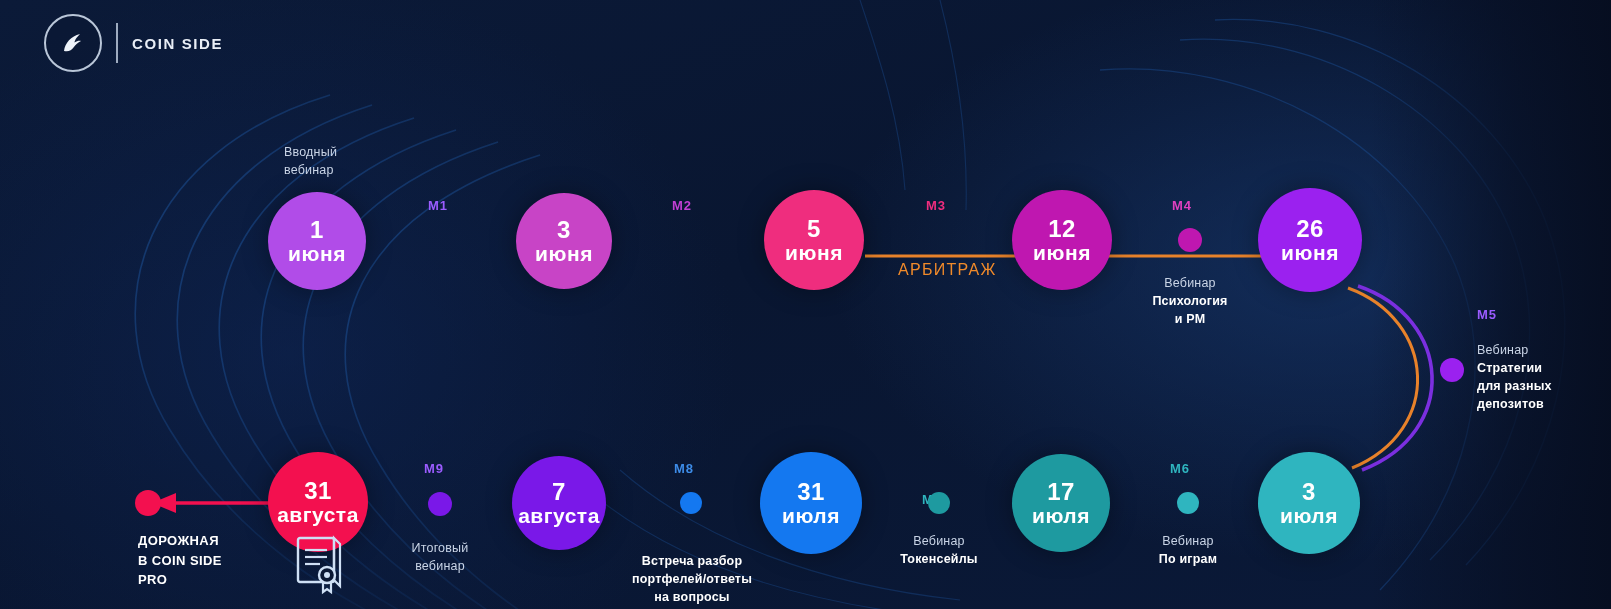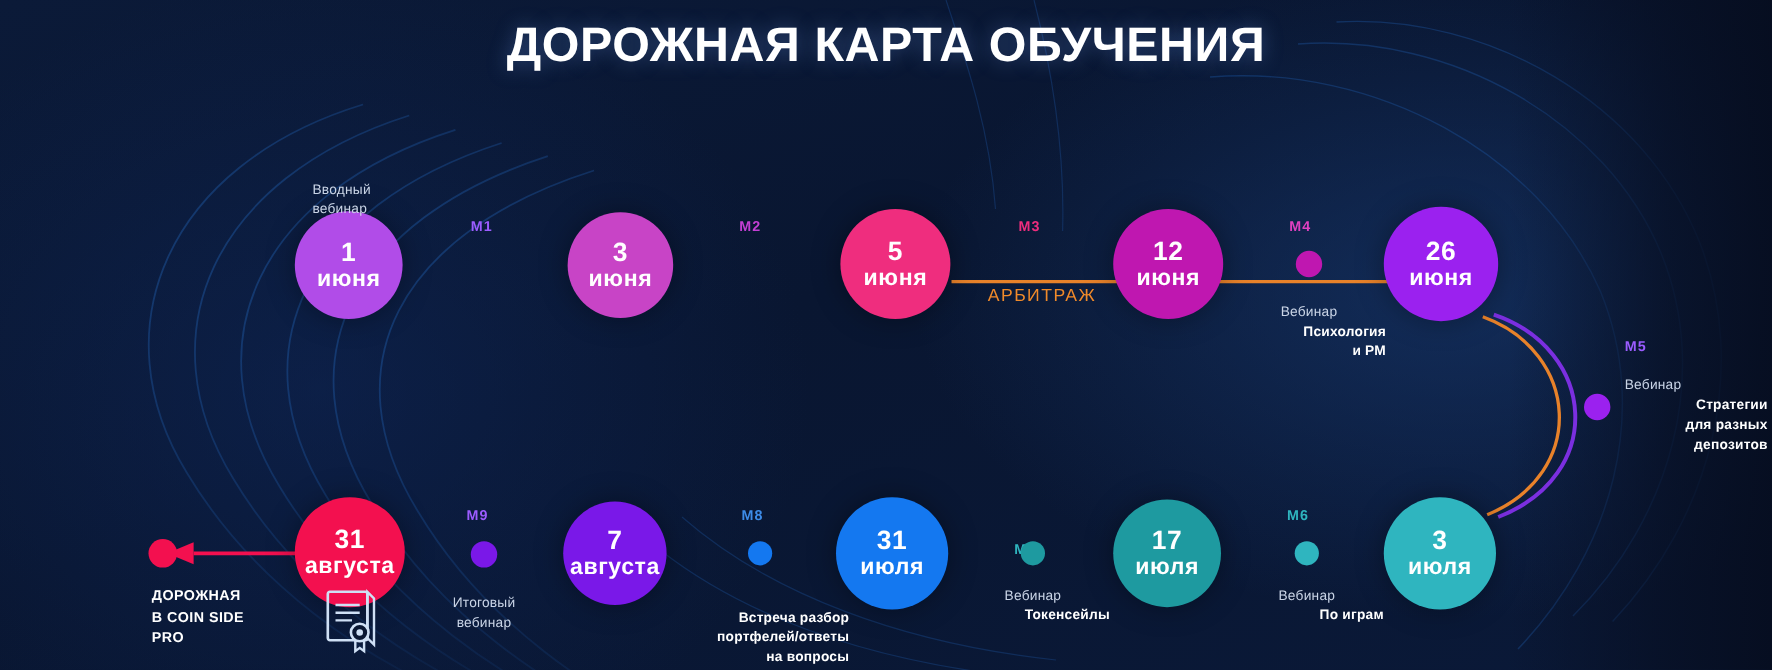--- a/index.html
+++ b/index.html
@@ -53,21 +53,21 @@
     box-shadow:0 0 26px rgba(0,0,0,.35);
   }
   .node .n-day{font-size:24px;letter-spacing:.5px;}
   .node .n-mon{font-size:21px;letter-spacing:.5px;}
 
   .mstone{position:absolute;color:#fff;font-size:13px;font-weight:bold;letter-spacing:1px;}
   .dot{position:absolute;border-radius:50%;}
 
   .cap{position:absolute;color:#ffffff;font-size:12.5px;line-height:1.45;letter-spacing:.2px;}
   .cap .muted{color:#c9d4e6;font-weight:normal;}
-  .cap .strong{font-weight:bold;color:#ffffff;text-align:right;}
+  .cap .strong{font-weight:bold;color:#ffffff;}
   .cap.center{text-align:center;}
 
   .arb{
     position:absolute;color:#f08a2a;font-size:16px;font-weight:normal;letter-spacing:1.3px;
   }
   .pro-label{
     position:absolute;color:#ffffff;font-size:13px;font-weight:bold;line-height:1.5;letter-spacing:.4px;
   }
   .cert{position:absolute;}
 </style>
@@ -98,22 +98,31 @@
     </g>
     <g fill="none" stroke="#17427f" stroke-width="1.1" opacity=".5">
       <path d="M620,470 C700,540 820,585 960,600"></path>
       <path d="M600,500 C690,570 810,605 950,618"></path>
       <path d="M860,0 C880,60 900,120 905,190"></path>
       <path d="M940,0 C958,70 968,140 966,210"></path>
     </g>
   </svg>
   <div class="bg-dark-r"></div>
 
-
-  <div class="title">ДОРОЖНАЯ КАРТА ОБУЧЕНИЯ</div>
+  <div class="logo-wrap">
+    <div class="logo-circle">
+      <svg width="32" height="32" viewBox="0 0 32 32" aria-hidden="true">
+        <path d="M7 24 C8 16 14 9 23 7 C19 11 18 13 17.5 15.5 C20 14 22 13.5 24 14
+                 C21 15.5 18.5 17.5 16.5 20.5 C14.5 23.5 11.5 25 7 24 Z" fill="#eef3fa"></path>
+      </svg>
+    </div>
+    <div class="logo-sep"></div>
+    <div class="logo-text">COIN SIDE</div>
+  </div>
+
 
   <div class="roadmap">
 
     <svg class="lines" viewBox="0 0 1611 609">
       <defs>
         <linearGradient id="g12" x1="0" y1="0" x2="1" y2="0">
           <stop offset="0%" stop-color="#b14ce8"></stop>
             <stop offset="100%" stop-color="#c844c6"></stop>
         </linearGradient>
         <linearGradient id="g23" x1="0" y1="0" x2="1" y2="0">
@@ -183,21 +192,21 @@
     <div class="node" style="left:1012px;top:190px;width:100px;height:100px;background:#bf17b0;">
       <span class="n-day">12</span>
       <span class="n-mon">июня</span>
     </div>
 
     <div class="node" style="left:1258px;top:188px;width:104px;height:104px;background:#9b21ef;">
       <span class="n-day">26</span>
       <span class="n-mon">июня</span>
     </div>
 
-    <div class="cap" style="left:284px;top:143px;margin-top:20px;">
+    <div class="cap" style="left:284px;top:143px;">
       <div class="muted">Вводный</div>
       <div class="muted">вебинар</div>
     </div>
 
     <div class="mstone" style="left:428px;top:198px;color:#9b5cff;">M1</div>
     <div class="mstone" style="left:672px;top:198px;color:#c33fd4;text-align:center;">M2</div>
     <div class="mstone" style="left:926px;top:198px;color:#ef2d7e;">M3</div>
     <div class="mstone" style="left:1172px;top:198px;color:#e040c0;">M4</div>
     <div class="mstone" style="left:1477px;top:307px;color:#9b5cff;">M5</div>
 

